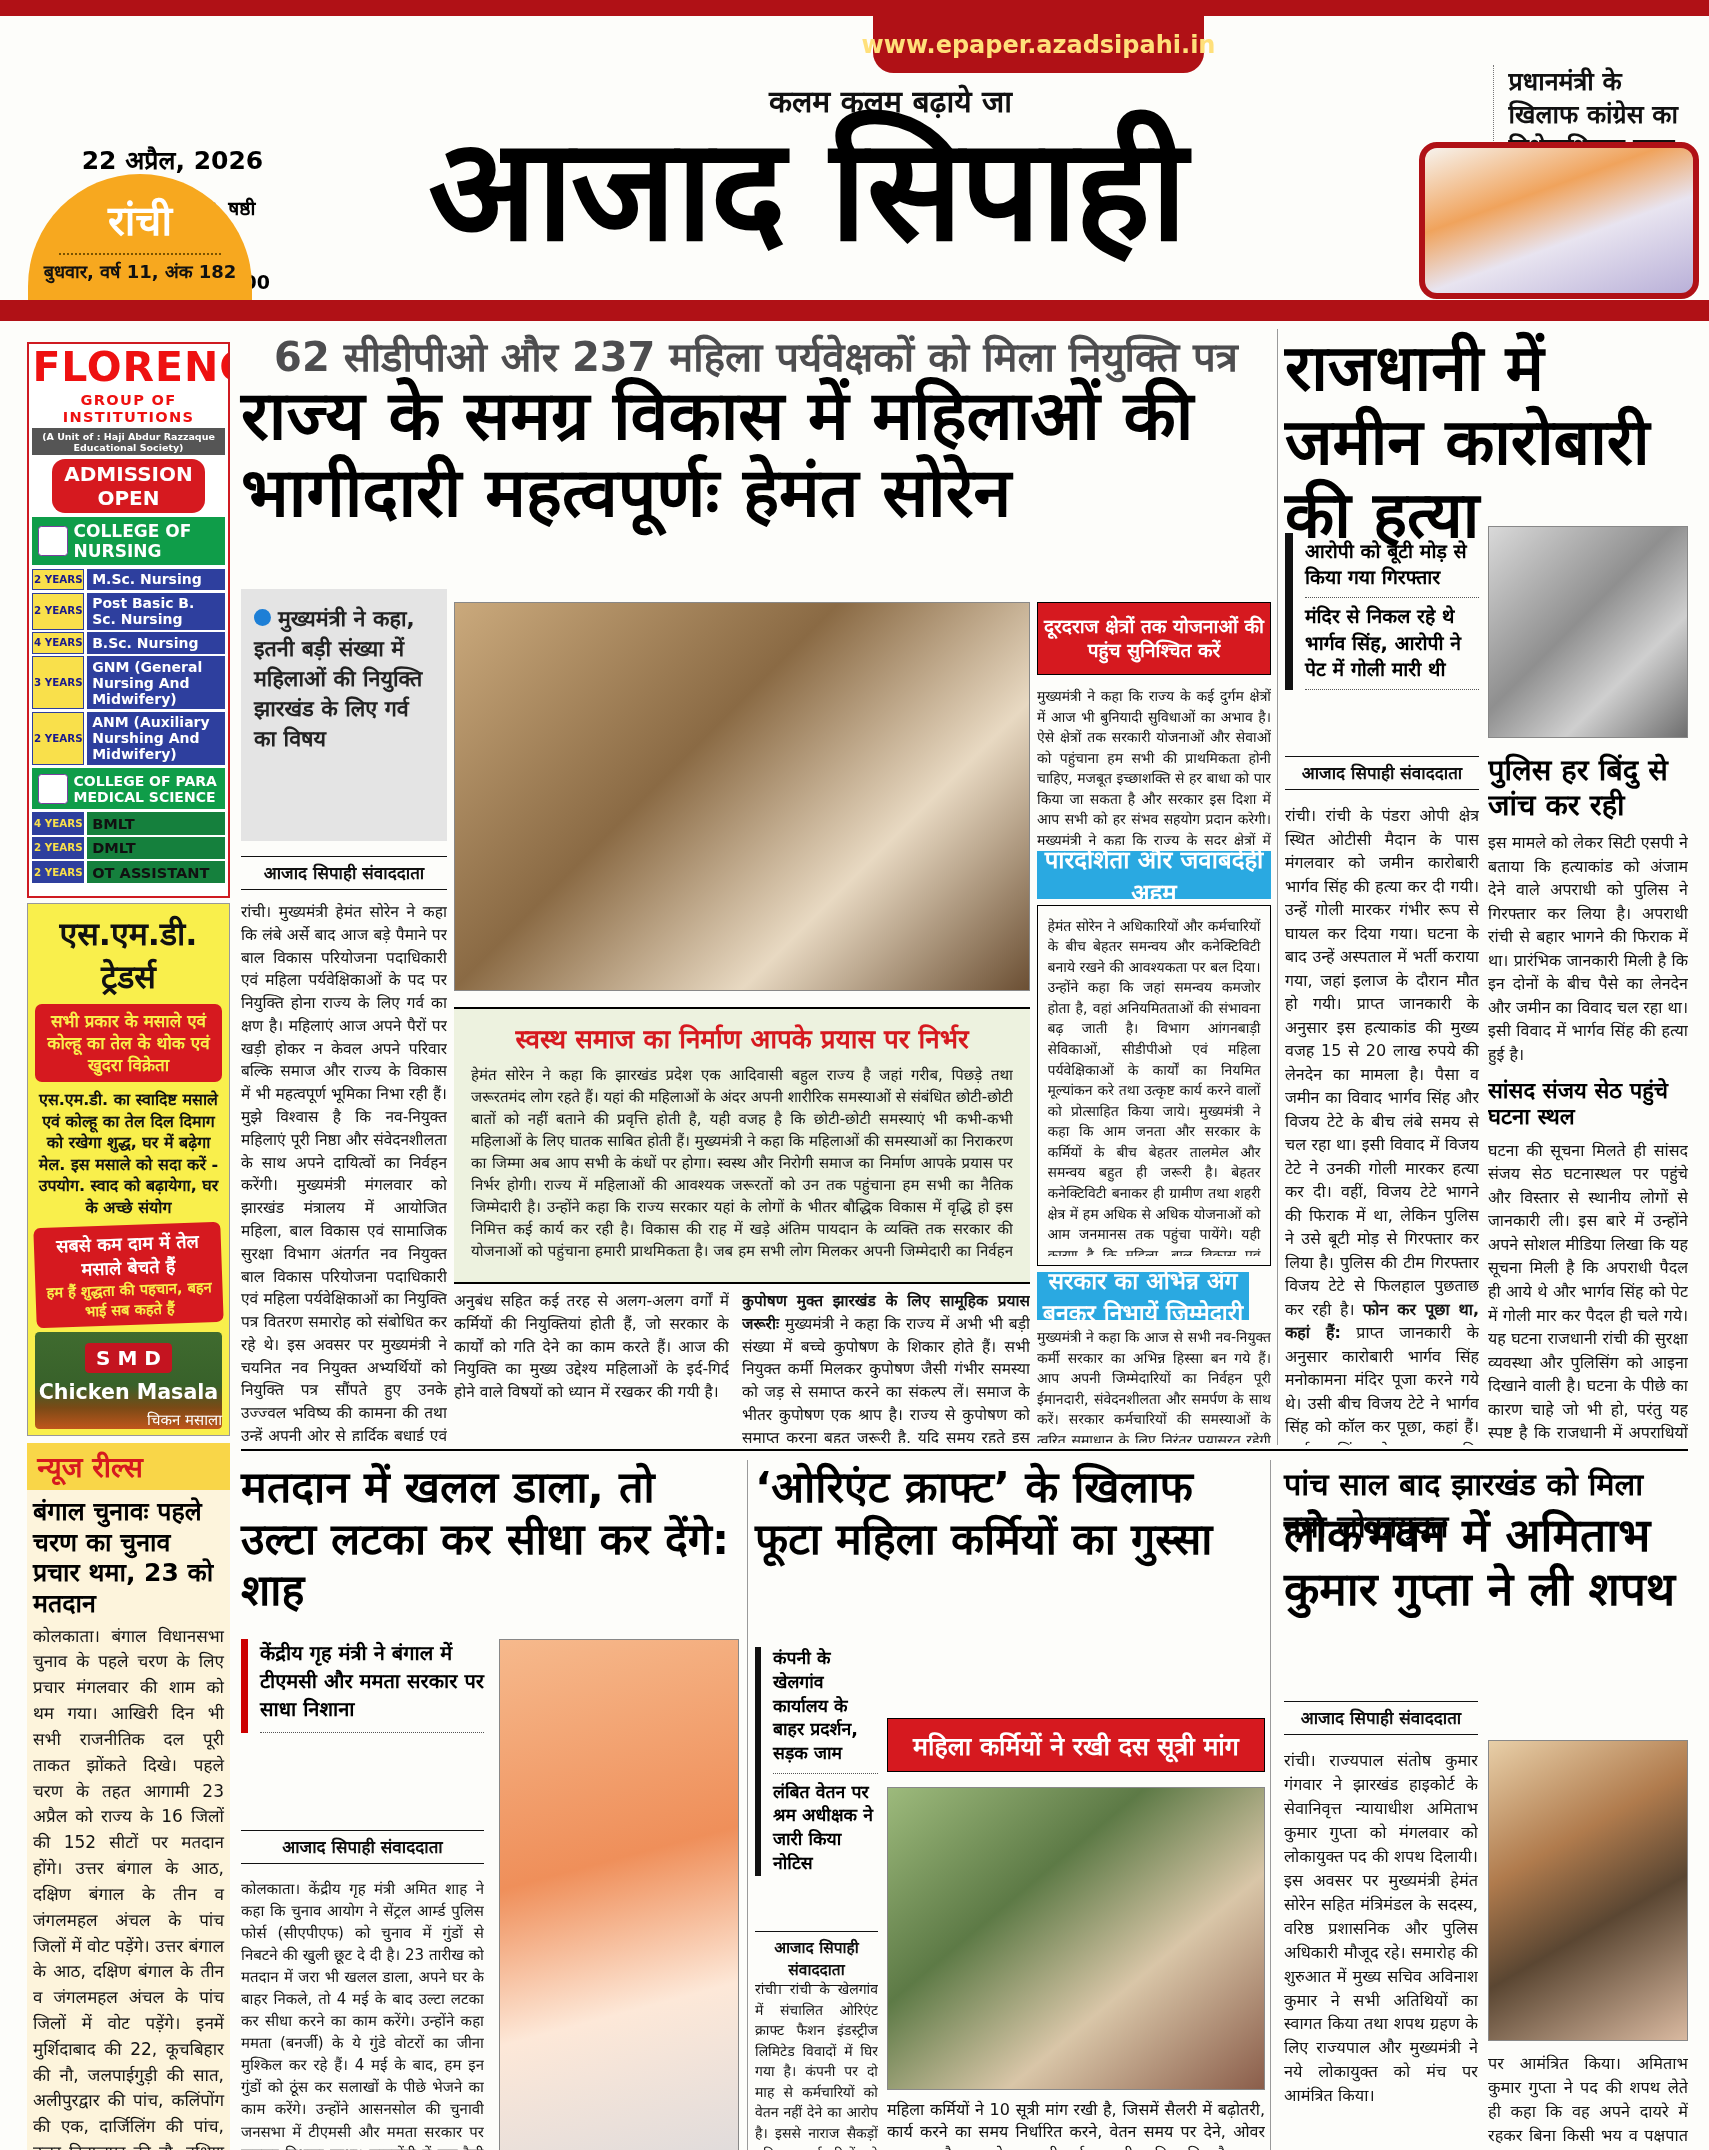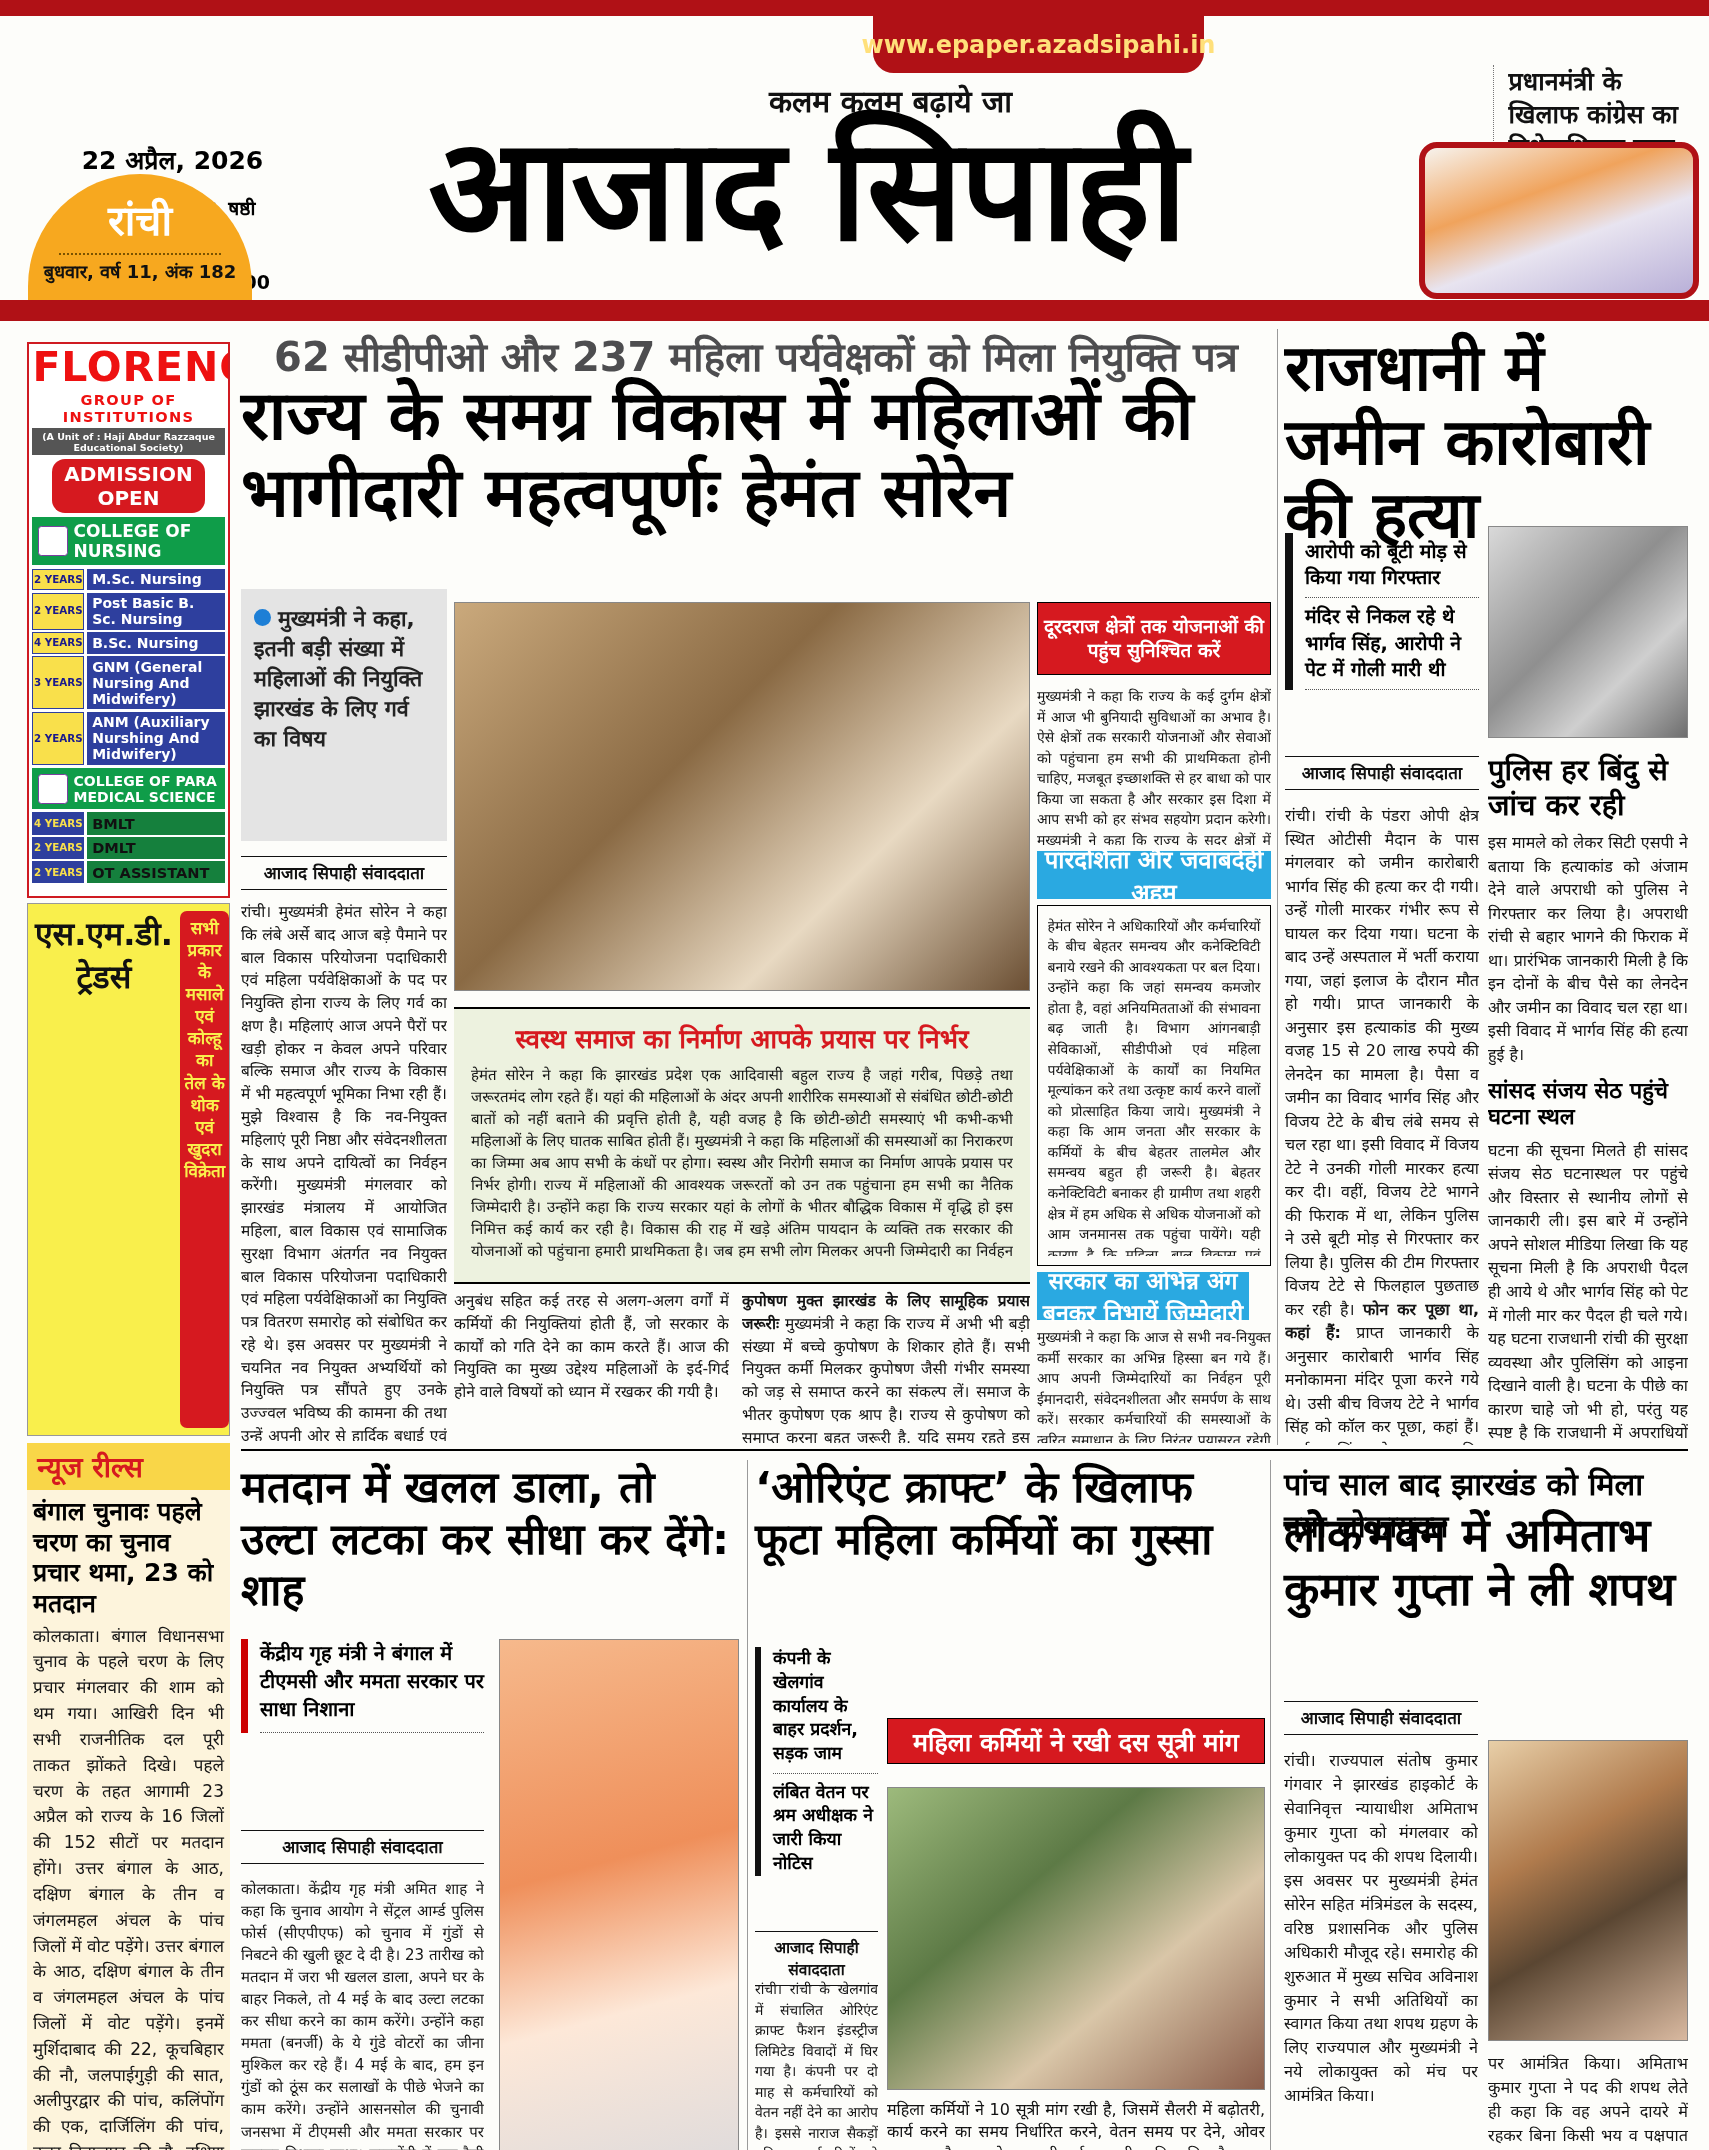--- a/index.html
+++ b/index.html
@@ -31,21 +31,21 @@
   #florence { border:2.6px solid #cf1b22; background:#fff; padding:4.3px 3.4px; display:flex; flex-direction:column; gap:3.4px; overflow:hidden; }
   .fl-green { background:#0f9d49; color:#fff; font-weight:800; padding:4.3px 5.2px; font-size:17px; display:flex; align-items:center; gap:6px; }
   .fl-logo { width:30px; height:30px; background:#fff; border:1.7px solid #7b3fa0; border-radius:3.4px; flex:0 0 auto; }
   .fl-row { display:flex; align-items:stretch; gap:2.6px; }
   .chip { flex:0 0 52px; font-size:10.3px; font-weight:800; text-align:center; display:flex; flex-direction:column; justify-content:center; line-height:1.1; }
   .chip-y { background:#f9e04b; color:#1a1a8c; border:0.9px solid #2e3f9e; }
   .chip-b { background:#2e3f9e; color:#f9e04b; }
   .fl-course-b { flex:1; background:#2e3f9e; color:#fff; font-weight:800; font-size:14px; display:flex; align-items:center; padding:2.6px 5.2px; }
   .fl-course-w { flex:1; background:#15803d; color:#111; font-weight:800; font-size:14.6px; display:flex; align-items:center; padding:2.6px 5.2px; }
   
-  #smd { background:#f9ef4c; border:1.3px solid #98989a; padding:6.9px; display:flex; flex-direction:row; gap:6.9px; overflow:hidden; }
+  #smd { background:#f9ef4c; border:1.3px solid #98989a; padding:6.9px; display:flex; flex-direction:column; gap:6.9px; overflow:hidden; }
   .smd-red { background:#d6191f; color:#f9ef4c; font-weight:800; text-align:center; padding:6px 4.3px; border-radius:6.9px; }
   
   #news-reels { background:#fdf4dc; overflow:hidden; }
   #nr-head { background:#f9d648; color:#d6191f; font-weight:800; font-size:28px; padding:4.3px 10.3px; }
 </style>
 </head>
 <body>
 
 <div id="page">
 
@@ -232,21 +232,21 @@
   <div class="abs photo" style="left:499px;top:1639px;width:240px;height:563px;background:linear-gradient(165deg,#f6b98c 0%,#ef8f5a 40%,#fde8d8 65%,#d8d8dc 100%);"></div>
 
   <div class="abs vrule" style="left:747px;top:1460px;height:744px;"></div>
   <div class="abs hl" style="left:755px;top:1462px;width:510px;font-size:43px;line-height:1.2;">‘ओरिएंट क्राफ्ट’ के खिलाफ फूटा महिला कर्मियों का गुस्सा</div>
   <div class="abs bullet-box" style="left:755px;top:1647px;width:123px;border-left-width:6.9px;">
     <div class="dotted-sep" style="font-size:17.6px;font-weight:800;line-height:1.35;padding-bottom:6.9px;">कंपनी के खेलगांव कार्यालय के बाहर प्रदर्शन, सड़क जाम</div>
     <div style="font-size:17.6px;font-weight:800;line-height:1.35;padding-top:6.9px;">लंबित वेतन पर श्रम अधीक्षक ने जारी किया नोटिस</div>
   </div>
   <div class="abs byline" style="left:755px;top:1931px;width:123px;font-size:15.5px;">आजाद सिपाही संवाददाता</div>
   <div class="abs body-text" style="left:755px;top:1979px;width:123px;height:224px;font-size:14px;">रांची। रांची के खेलगांव में संचालित ओरिएंट क्राफ्ट फैशन इंडस्ट्रीज लिमिटेड विवादों में घिर गया है। कंपनी पर दो माह से कर्मचारियों को वेतन नहीं देने का आरोप है। इससे नाराज सैकड़ों महिला कर्मचारियों ने मंगलवार को कंपनी के खेलगांव स्थित कार्यालय के बाहर जोरदार प्रदर्शन किया और सड़क जाम कर नारेबाजी की।</div>
-  <div class="abs banner red-banner" style="left:887px;top:1718px;width:378px;height:46px;font-size:25px;">महिला कर्मियों ने रखी दस सूत्री मांग</div>
+  <div class="abs banner red-banner" style="left:887px;top:1718px;width:378px;height:54px;font-size:25px;">महिला कर्मियों ने रखी दस सूत्री मांग</div>
   <div class="abs photo" style="left:887px;top:1787px;width:378px;height:303px;background:linear-gradient(140deg,#9dba7c 0%,#5d7a46 35%,#d9c6a8 65%,#8a5d4a 100%);"></div>
   <div class="abs caption" style="left:887px;top:2099px;width:378px;height:103px;text-align:justify;overflow:hidden;">महिला कर्मियों ने 10 सूत्री मांग रखी है, जिसमें सैलरी में बढ़ोतरी, कार्य करने का समय निर्धारित करने, वेतन समय पर देने, ओवर टाइम का पैसा बढ़ाने, सरकारी तर्ज पर छुट्टी आदि शामिल है।</div>
 
   <div class="abs vrule" style="left:1270px;top:1460px;height:744px;"></div>
   <div class="abs hl" style="left:1284px;top:1462px;width:404px;font-size:30.5px;">पांच साल बाद झारखंड को मिला नया लोकायुक्त</div>
   <div class="abs hl" style="left:1284px;top:1508px;width:404px;font-size:46px;line-height:1.18;">लोकभवन में अमिताभ कुमार गुप्ता ने ली शपथ</div>
   <div class="abs byline" style="left:1284px;top:1701px;width:194px;">आजाद सिपाही संवाददाता</div>
   <div class="abs body-text" style="left:1284px;top:1749px;width:194px;height:454px;font-size:16.3px;">रांची। राज्यपाल संतोष कुमार गंगवार ने झारखंड हाइकोर्ट के सेवानिवृत्त न्यायाधीश अमिताभ कुमार गुप्ता को मंगलवार को लोकायुक्त पद की शपथ दिलायी। इस अवसर पर मुख्यमंत्री हेमंत सोरेन सहित मंत्रिमंडल के सदस्य, वरिष्ठ प्रशासनिक और पुलिस अधिकारी मौजूद रहे। समारोह की शुरुआत में मुख्य सचिव अविनाश कुमार ने सभी अतिथियों का स्वागत किया तथा शपथ ग्रहण के लिए राज्यपाल और मुख्यमंत्री ने नये लोकायुक्त को मंच पर आमंत्रित किया।</div>
   <div class="abs photo" style="left:1488px;top:1740px;width:200px;height:301px;background:linear-gradient(150deg,#e8cfa8 0%,#b07b4d 35%,#5a4632 60%,#d9b9a0 100%);"></div>
   <div class="abs body-text" style="left:1488px;top:2052px;width:200px;height:151px;font-size:16.3px;">पर आमंत्रित किया। अमिताभ कुमार गुप्ता ने पद की शपथ लेते ही कहा कि वह अपने दायरे में रहकर बिना किसी भय व पक्षपात के अपने कर्तव्यों का निर्वहन करेंगे। समारोह में मंत्री राधाकृष्ण किशोर, दीपिका पांडेय सिंह, राज्यसभा सांसद महुआ माजी, रांची की मेयर सहित कई गणमान्य लोग मौजूद रहे। बताते चलें कि झारखंड में लोकायुक्त का पद जून 2021 से खाली पड़ा था। लगभग पांच साल बाद इस महत्वपूर्ण संवैधानिक पद पर नियुक्ति होने से राज्य में प्रशासनिक पारदर्शिता को लेकर नई उम्मीद जगी है।</div>

